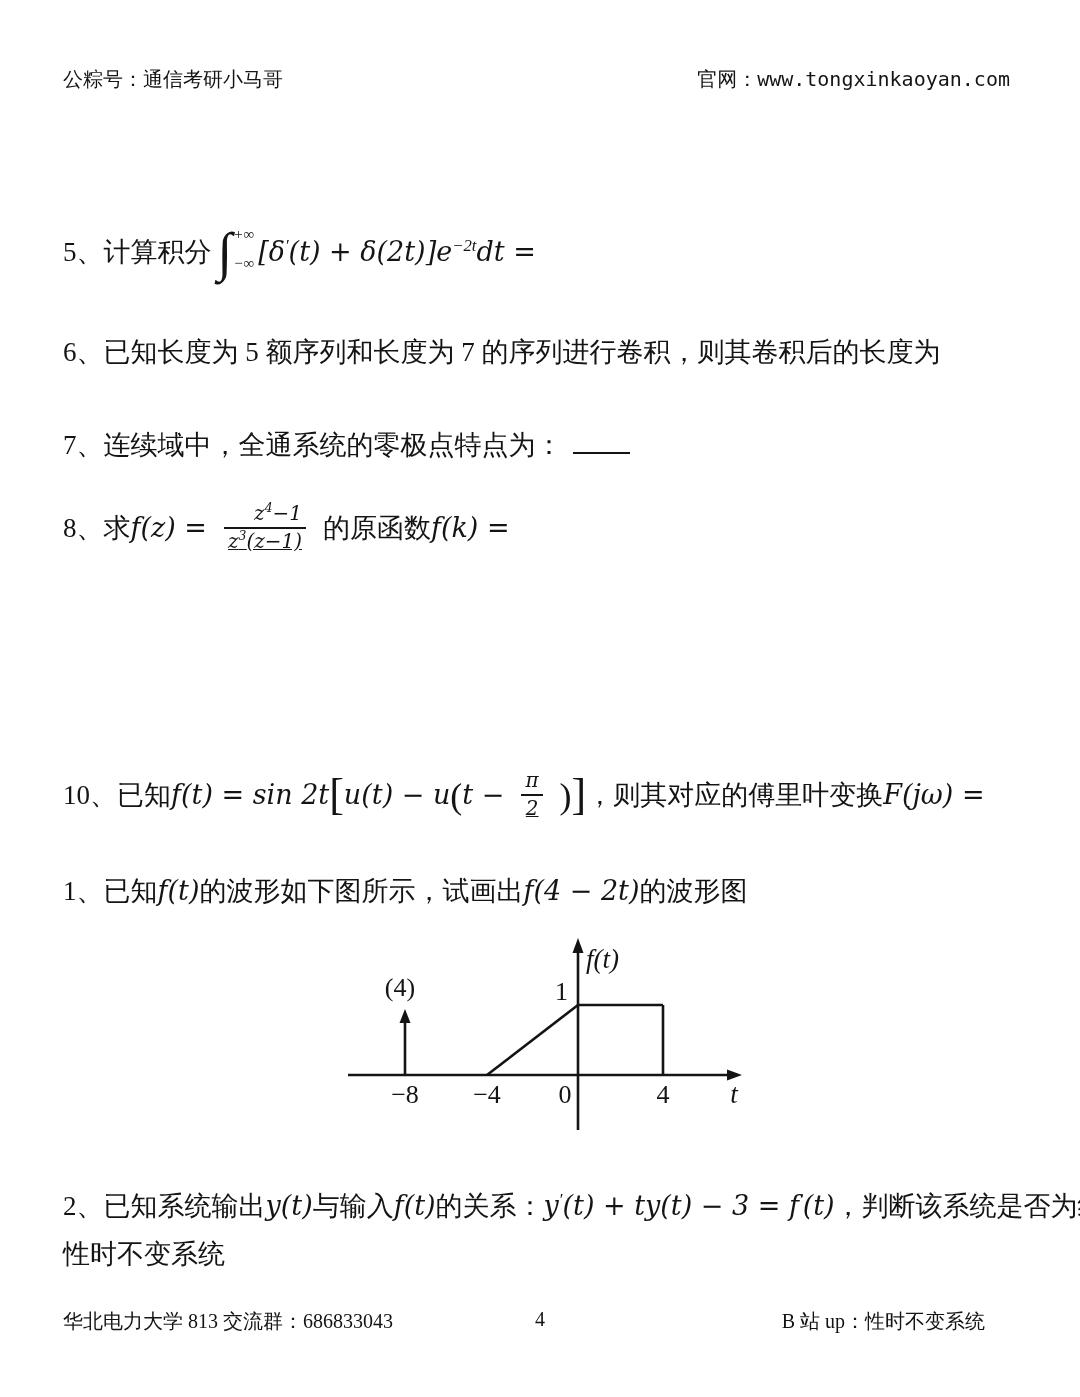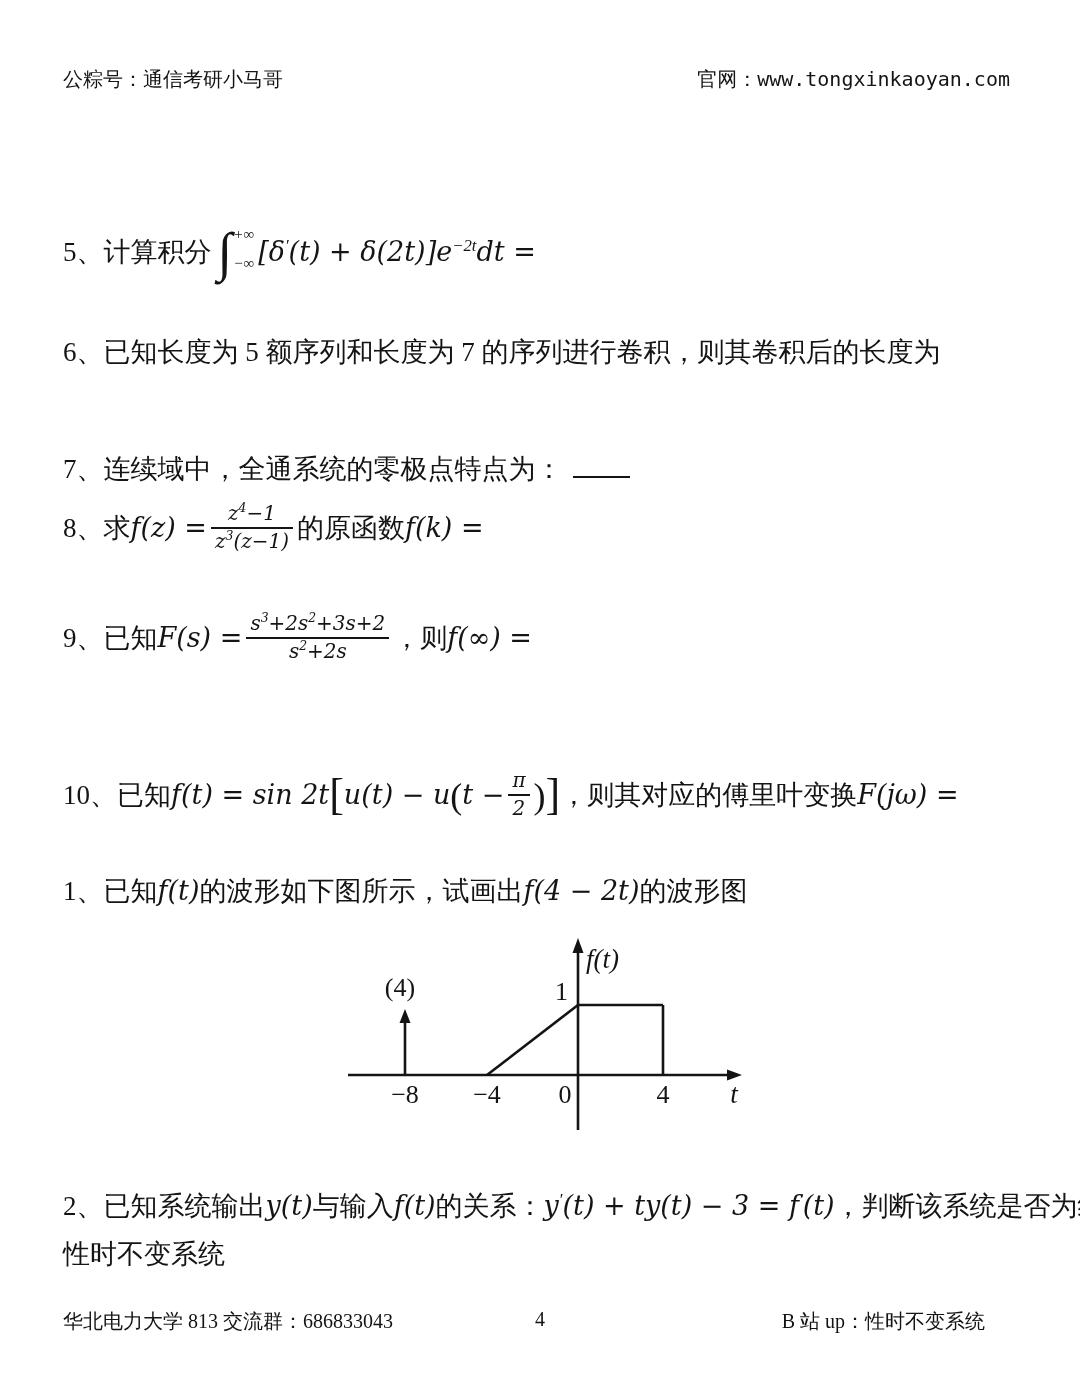--- a/index.html
+++ b/index.html
@@ -3,24 +3,24 @@
 <meta charset="utf-8">
 <style>
   html,body{margin:0;padding:0;background:#e8e8e8;}
   .page{position:relative;width:1080px;height:1397px;background:#ffffff;
         font-family:"Liberation Serif","DejaVu Serif",serif;color:#141414;overflow:hidden;}
   .line{position:absolute;left:63px;font-size:27px;white-space:nowrap;}
   .hdr{font-size:20px;}
   .mono{font-family:"DejaVu Sans Mono",monospace;}
   .m{font-style:italic;font-family:"DejaVu Serif",serif;}
   .sp{font-size:0.62em;vertical-align:super;line-height:0;font-style:italic;}
-  .frac{display:inline-block;vertical-align:middle;text-align:center;font-size:0.74em;
-        line-height:1.18;transform:translateY(-3px);margin:0 4px;}
+  .frac{display:inline-block;vertical-align:middle;text-align:right;font-size:0.74em;
+        line-height:1.18;transform:translateY(-3px);margin:0 17px;}
   .frac .fn{display:block;padding:0 4px 1px;border-bottom:2px solid #141414;}
-  .frac .fd{display:block;padding:1px 4px 0;}
+  .frac .fd{display:block;padding:1px 4px 0;text-decoration:underline;}
   .intwrap{display:inline-flex;vertical-align:middle;transform:translateY(-3px);margin:0 4px 0 6px;}
   .intsign{font-size:54px;line-height:1;font-style:normal;}
   .intlims{display:flex;flex-direction:column;justify-content:space-between;
            font-size:15px;font-style:italic;padding:1px 0 7px 1px;}
   .big{font-size:44px;font-style:normal;line-height:0;vertical-align:middle;
        position:relative;top:-3px;font-weight:400;}
   .bigp{font-size:36px;font-style:normal;line-height:0;vertical-align:middle;
         position:relative;top:-2px;}
   .blank{display:inline-block;width:57px;height:1.05em;border-bottom:2.5px solid #141414;
          margin-left:10px;}
@@ -49,31 +49,28 @@
           <span>+∞</span>
           <span>−∞</span>
         </span>
       </span><span class="m">[δ</span><sup class="sp">′</sup><span class="m">(t) + δ(2t)]e</span><sup class="sp">−2t</sup><span class="m">dt =</span>
   </div>
 
   <div class="line" style="top:334px;">
     <span>6、已知长度为 5 额序列和长度为 7 的序列进行卷积，则其卷积后的长度为</span>
   </div>
 
-  <div class="line" style="top:424px;margin-top:24px;">
+  <div class="line" style="top:424px;">
     <span>7、连续域中，全通系统的零极点特点为：</span><span class="blank"></span>
   </div>
 
   <div class="line" style="top:505px;">
     <span>8、求</span><span class="m">f(z) =</span><span class="frac m"><span class="fn"><span>z</span><sup class="sp">4</sup><span>−1</span></span><span class="fd"><span>z</span><sup class="sp">3</sup><span>(z−1)</span></span></span><span>的原函数</span><span class="m">f(k) =</span>
   </div>
 
-  <div class="line" style="top:615px;">
-    <span>9、已知</span><span class="m">F(s) =</span><span class="frac m"><span class="fn"><span>s</span><sup class="sp">3</sup><span>+2s</span><sup class="sp">2</sup><span>+3s+2</span></span><span class="fd"><span>s</span><sup class="sp">2</sup><span>+2s</span></span></span><span>，则</span><span class="m">f(∞) =</span>
-  </div>
 
   <div class="line" style="top:772px;">
     <span>10、已知</span><span class="m">f(t) = sin 2t</span><span class="big">[</span><span class="m">u(t) − u</span><span class="bigp">(</span><span class="m">t −</span><span class="frac m"><span class="fn">π</span><span class="fd">2</span></span><span class="bigp">)</span><span class="big">]</span><span>，则其对应的傅里叶变换</span><span class="m">F(jω) =</span>
   </div>
 
 
   <div class="line" style="top:873px;">
     <span>1、已知</span><span class="m">f(t)</span><span>的波形如下图所示，试画出</span><span class="m">f(4 − 2t)</span><span>的波形图</span>
   </div>
 

